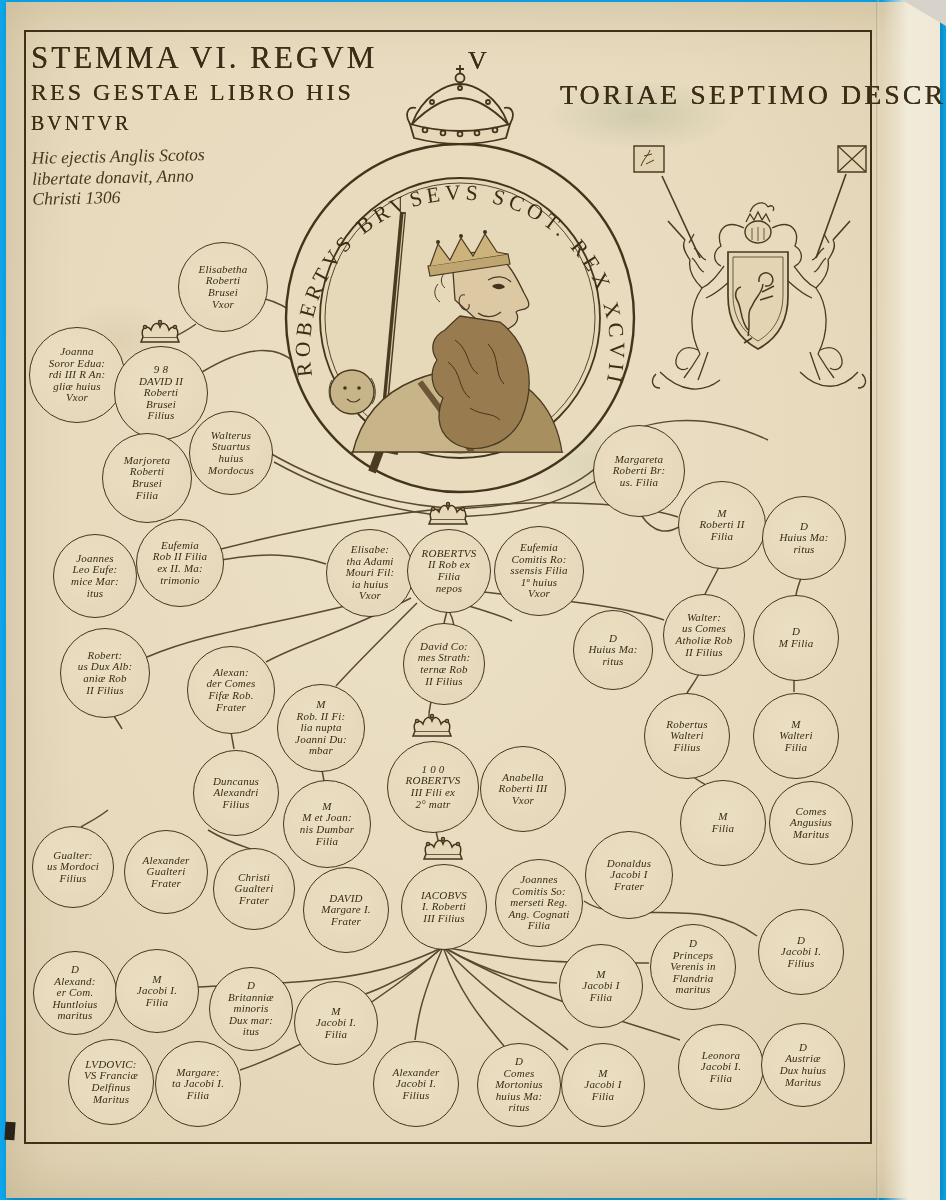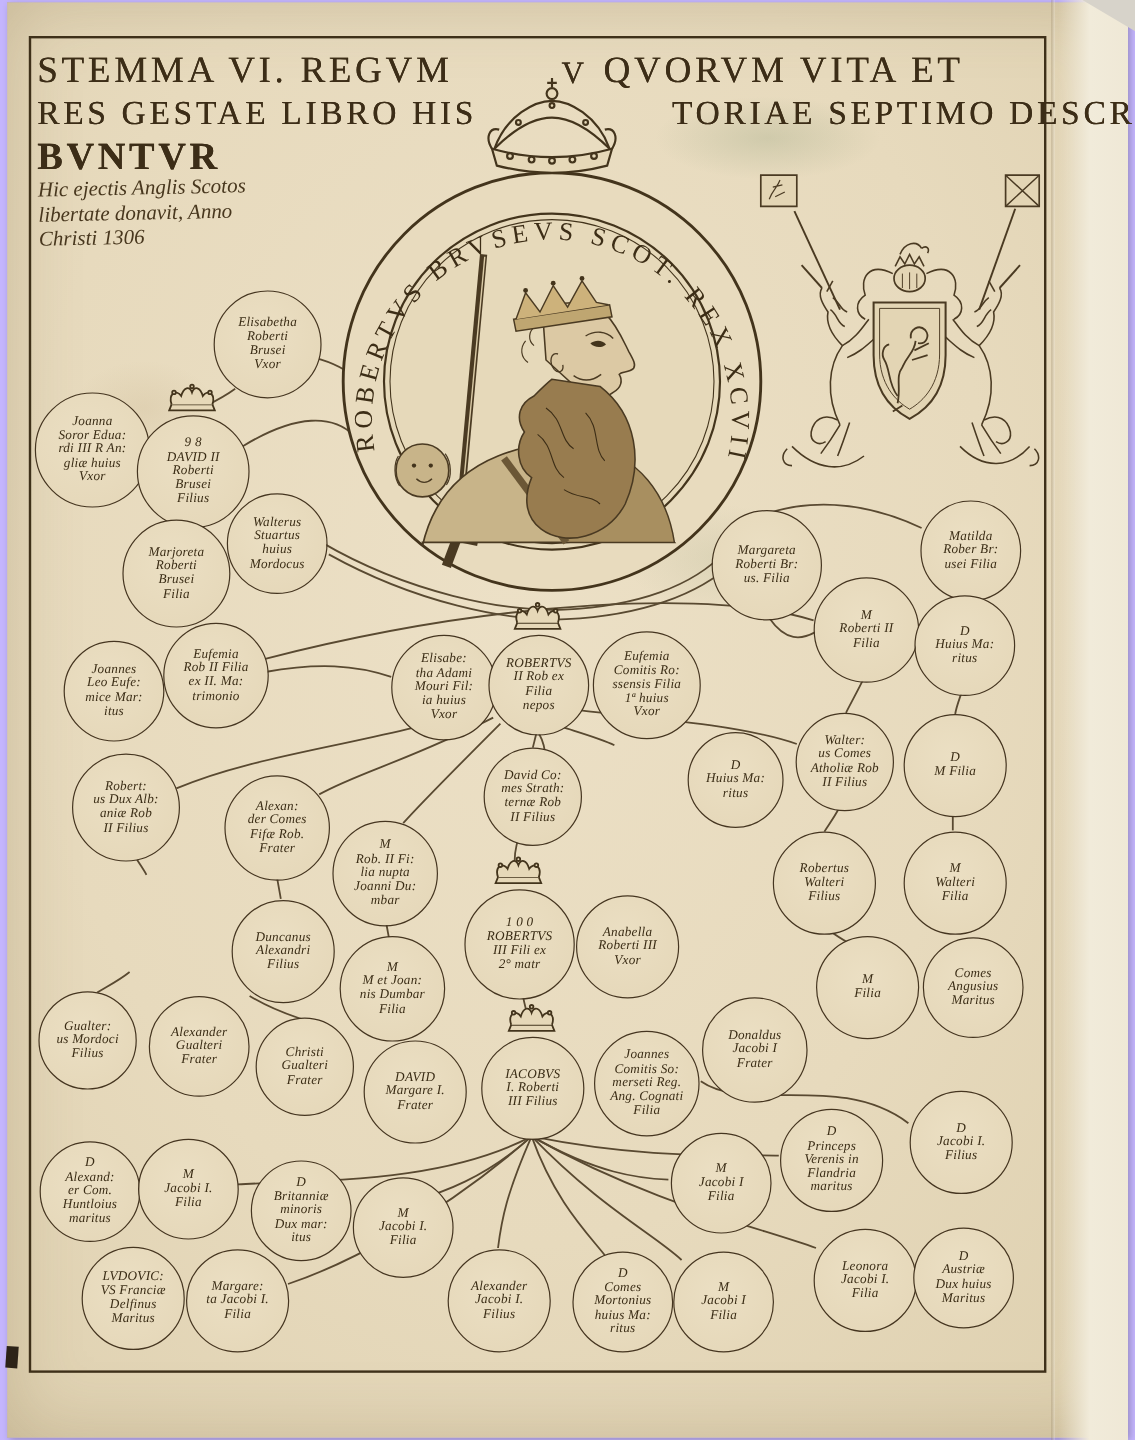--- a/index.html
+++ b/index.html
@@ -1,16 +1,16 @@
 <!DOCTYPE html>
 <html><head>
 <meta charset="utf-8">
 <style>
   html,body{margin:0;padding:0;background:#cfccc3;}
-  #stage{position:relative;width:946px;height:1200px;overflow:hidden;background:#c4b5fd;
+  #stage{position:relative;width:946px;height:1200px;overflow:hidden;background:#0ea5e9;
          font-family:"Liberation Serif", serif;}
   .paper{position:absolute;left:6px;top:2px;width:934px;height:1196px;
          background:radial-gradient(ellipse at 45% 40%, #ece0c6 0%, #e7dabd 55%, #ddcfae 100%);
          box-shadow:inset 0 0 60px rgba(120,100,60,.25), 2px 2px 6px rgba(0,0,0,.25);}
   .deckle{position:absolute;right:6px;top:0;width:58px;height:1200px;
           background:linear-gradient(90deg, rgba(243,238,226,0) 0%, #f1ebda 45%, #efe8d6 100%);}
   .crease{position:absolute;left:876px;top:0;width:3px;height:1200px;
           background:linear-gradient(90deg, rgba(140,122,88,.35), rgba(255,255,255,.25));}
   .corner-tear{position:absolute;right:0;top:0;width:44px;height:26px;background:#d7d3ca;
           clip-path:polygon(100% 0,0 0,100% 100%);}
@@ -42,24 +42,23 @@
   <div class="crease"></div>
   <div class="corner-tear"></div>
   <div class="stain" style="left:545px;top:80px;width:190px;height:70px;background:radial-gradient(ellipse,rgba(110,135,95,.20),rgba(110,135,95,0) 70%);"></div>
   <div class="stain" style="left:520px;top:420px;width:160px;height:90px;background:radial-gradient(ellipse,rgba(120,140,100,.12),rgba(120,140,100,0) 70%);"></div>
   <div class="stain" style="left:60px;top:300px;width:120px;height:80px;background:radial-gradient(ellipse,rgba(150,120,70,.10),rgba(150,120,70,0) 70%);"></div>
   <div class="frame"></div>
   <div class="printmark"></div>
 
   <div class="tline" style="left:31px;top:40px;font-size:31px;">STEMMA VI. REGVM</div>
   <div class="tline" style="left:468px;top:46px;font-size:26px;">V</div>
-  <div class="tline" style="left:503px;top:40px;font-size:31px;">QVORVM VITA ET</div>
-  <div class="tline" style="left:31px;top:79px;font-size:28px;">RES GESTAE LIBRO HIS</div>
+  <div class="tline" style="left:31px;top:79px;font-size:24px;">RES GESTAE LIBRO HIS</div>
   <div class="tline" style="left:560px;top:79px;font-size:28px;">TORIAE SEPTIMO DESCRI</div>
-  <div class="tline" style="left:31px;top:112px;font-size:32px;font-weight:bold;">BVNTVR</div>
+  <div class="tline" style="left:31px;top:112px;font-size:20px;">BVNTVR</div>
   <div class="annotation">Hic ejectis Anglis Scotos
 libertate donavit, Anno
 Christi 1306</div>
 
   <svg class="plate" width="946" height="1200" viewBox="0 0 946 1200">
     <defs>
       <path id="medallion-arc" d="M 318 398 A 150 150 0 1 1 602 398" fill="none"></path>
     </defs>
 
     <g stroke="#4a3a22" stroke-width="1.5" fill="none" opacity="0.9">
@@ -273,25 +272,20 @@
       <span class="t">Walterus
 Stuartus
 huius
 Mordocus</span>
     </div>
   <div class="node" style="left:593px;top:425px;width:90px;height:90px">
       <span class="t">Margareta
 Roberti Br:
 us. Filia</span>
     </div>
-  <div class="node" style="left:767px;top:417px;width:82px;height:82px">
-      <span class="t">Matilda
-Rober Br:
-usei Filia</span>
-    </div>
   <div class="node" style="left:678px;top:481px;width:86px;height:86px">
       <span class="t">M
 Roberti II
 Filia</span>
     </div>
   <div class="node" style="left:762px;top:496px;width:82px;height:82px">
       <span class="t">D
 Huius Ma:
 ritus</span>
     </div>

